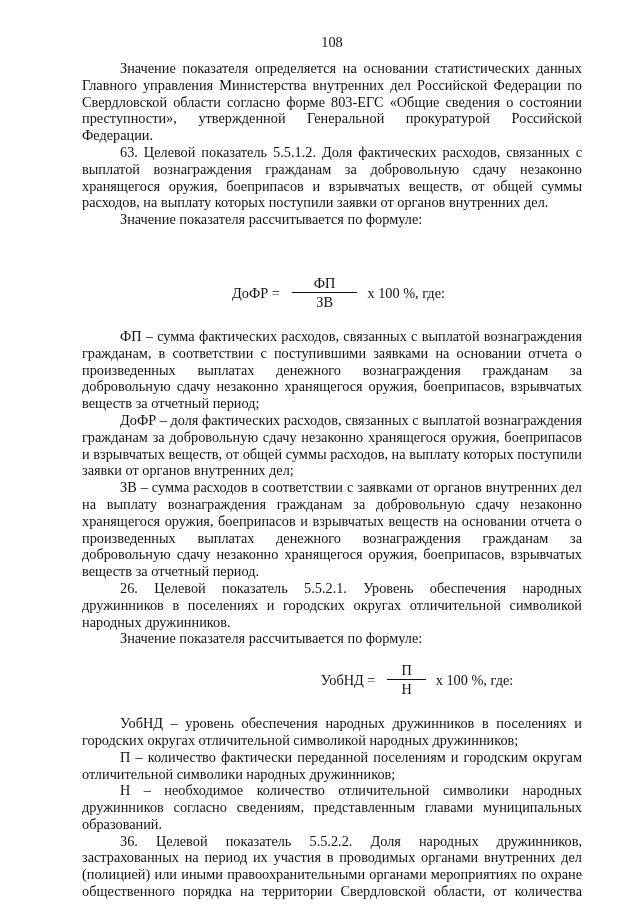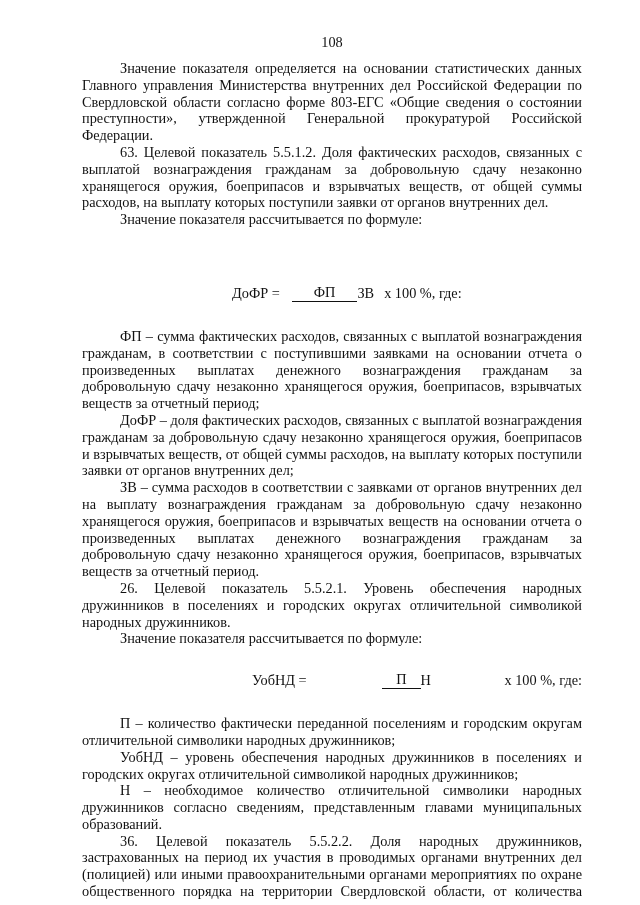--- a/index.html
+++ b/index.html
@@ -9,21 +9,21 @@
     font-family: "Liberation Serif", "DejaVu Serif", serif;
     font-size: 14.3px; line-height: 16.8px; color: #111;
   }
   .pnum { text-align: center; margin-bottom: 8px; height: 18px; }
   p { margin: 0; text-align: justify; text-indent: 38px; }
   .formula {
     display: flex; align-items: center; justify-content: center;
     margin: 14px 0 16px 0; height: 38px;
   }
   .formula .lhs { margin-right: 6px; }
-  .frac { display: inline-flex; align-items: center; margin: 0 6px; }
+  .frac { display: inline-flex; flex-direction: column; align-items: center; margin: 0 6px; }
   .frac .num { border-bottom: 1px solid #111; padding: 0 6px 1px 6px; line-height: 16px; }
   .frac .den { line-height: 17px; padding-top: 1px; }
   .formula .rhs { margin-left: 4px; }
   .f1 { margin-left: 150px; margin-top: 46px; }
   .f2 { margin-left: 170px; }
 </style>
 </head>
 <body>
 
 <div class="page">
@@ -43,28 +43,28 @@
     <span class="rhs">x 100 %, где:</span>
   </div>
 
   <p>ФП – сумма фактических расходов, связанных с выплатой вознаграждения гражданам, в соответствии с поступившими заявками на основании отчета о произведенных выплатах денежного вознаграждения гражданам за добровольную сдачу незаконно хранящегося оружия, боеприпасов, взрывчатых веществ за отчетный период;</p>
   <p>ДоФР – доля фактических расходов, связанных с выплатой вознаграждения гражданам за добровольную сдачу незаконно хранящегося оружия, боеприпасов и взрывчатых веществ, от общей суммы расходов, на выплату которых поступили заявки от органов внутренних дел;</p>
   <p>ЗВ – сумма расходов в соответствии с заявками от органов внутренних дел на выплату вознаграждения гражданам за добровольную сдачу незаконно хранящегося оружия, боеприпасов и взрывчатых веществ на основании отчета о произведенных выплатах денежного вознаграждения гражданам за добровольную сдачу незаконно хранящегося оружия, боеприпасов, взрывчатых веществ за отчетный период.</p>
 
   <p>26. Целевой показатель 5.5.2.1. Уровень обеспечения народных дружинников в поселениях и городских округах отличительной символикой народных дружинников.</p>
   <p>Значение показателя рассчитывается по формуле:</p>
 
-  <div class="formula f2" style="justify-content:space-between;">
+  <div class="formula f2" style="justify-content:center;">
     <span class="lhs">УобНД =</span>
     <span class="frac">
       <span class="num" style="padding:0 14px 1px 14px;">П</span>
       <span class="den">Н</span>
     </span>
     <span class="rhs">x 100 %, где:</span>
   </div>
 
+  <p>УобНД – уровень обеспечения народных дружинников в поселениях и городских округах отличительной символикой народных дружинников;</p>
   <p>П – количество фактически переданной поселениям и городским округам отличительной символики народных дружинников;</p>
-  <p>УобНД – уровень обеспечения народных дружинников в поселениях и городских округах отличительной символикой народных дружинников;</p>
   <p>Н – необходимое количество отличительной символики народных дружинников согласно сведениям, представленным главами муниципальных образований.</p>
 
   <p>36. Целевой показатель 5.5.2.2. Доля народных дружинников, застрахованных на период их участия в проводимых органами внутренних дел (полицией) или иными правоохранительными органами мероприятиях по охране общественного порядка на территории Свердловской области, от количества народных дружинников, подлежащих личному страхованию.</p>
 
 </div>
 
 </body></html>

